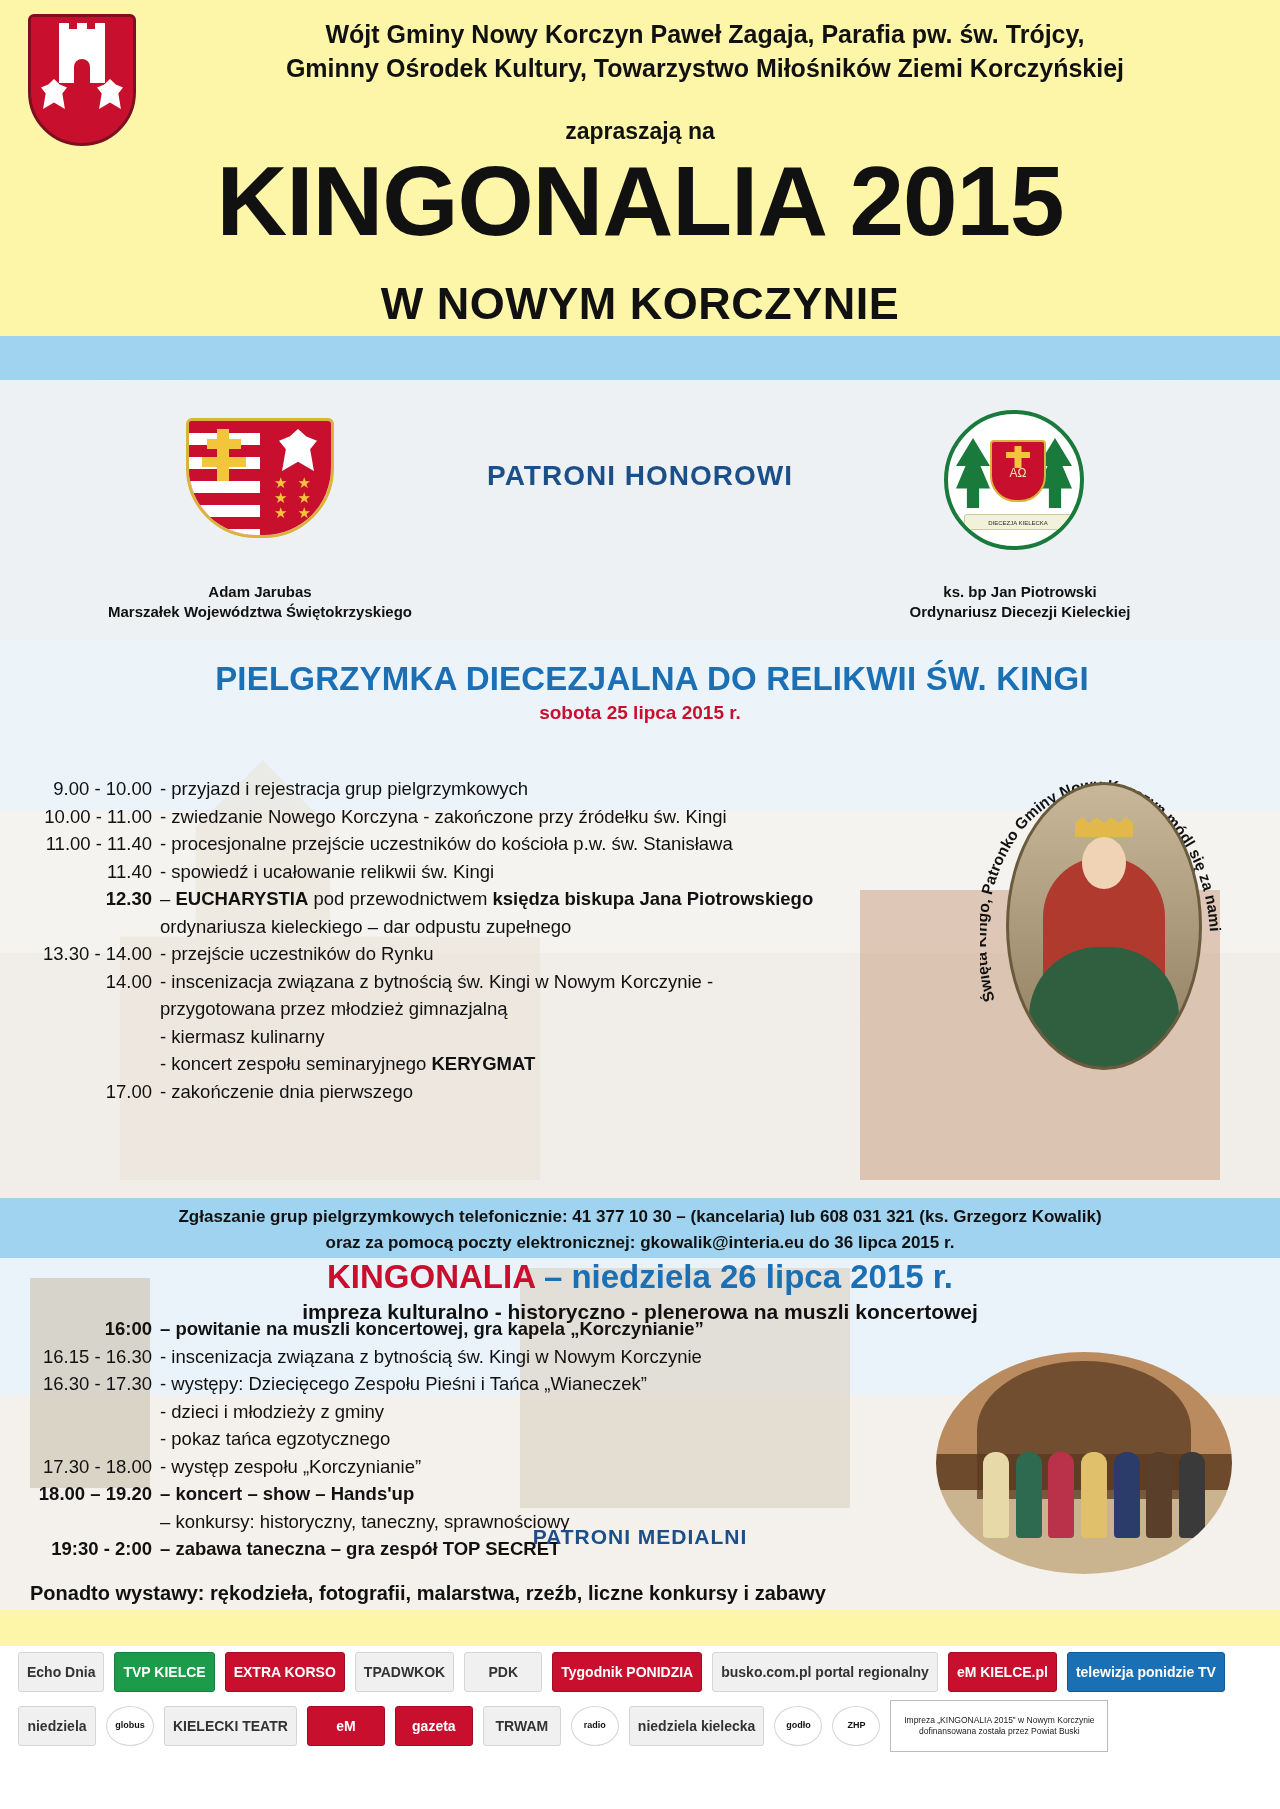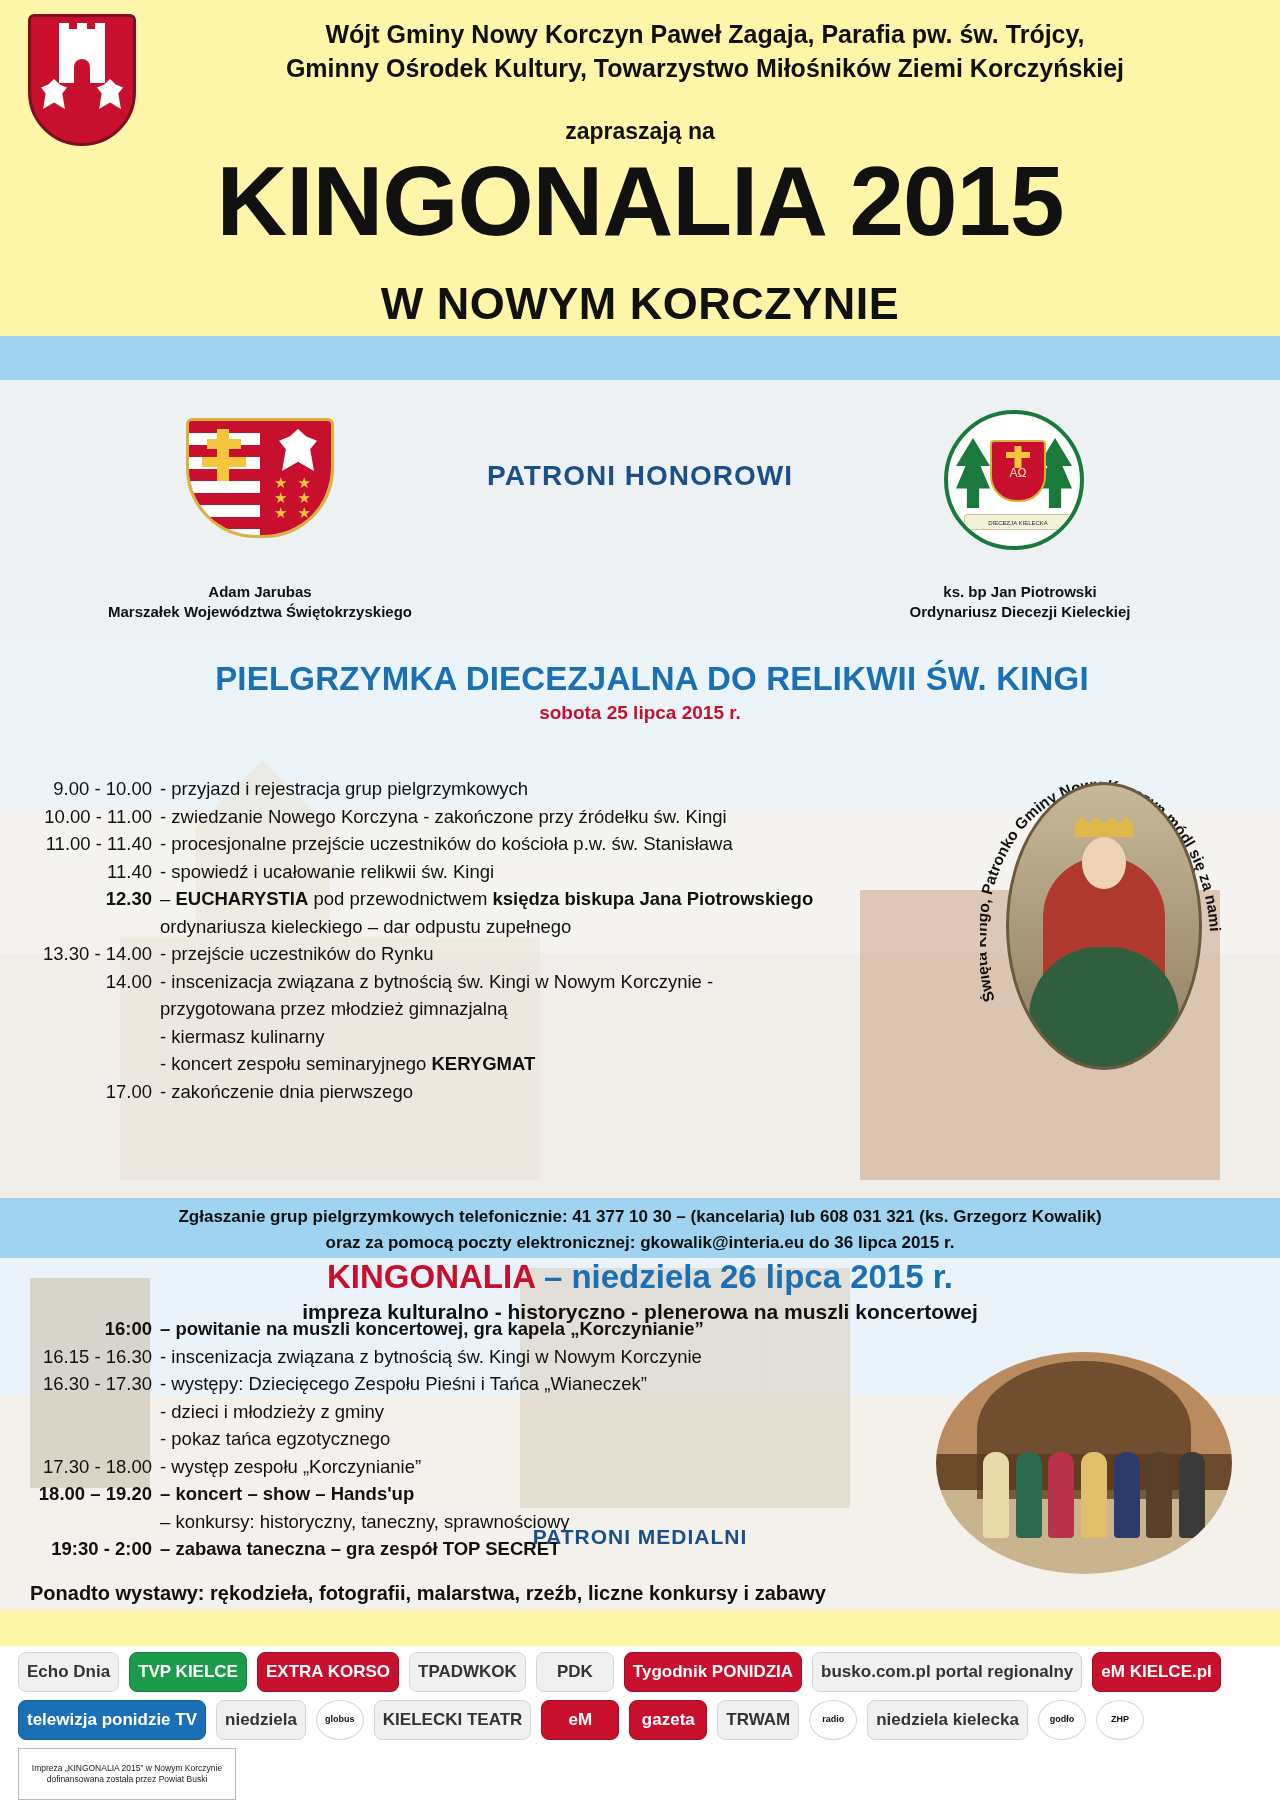--- a/index.html
+++ b/index.html
@@ -277,22 +277,22 @@
     position:absolute; left:0; top:1525px; width:1280px; text-align:center;
     font-size:21px; font-weight:bold; color:#1a4f8a; letter-spacing:1px;
   }
   .logos{
     position:absolute; left:18px; top:1652px; width:1244px;
     display:flex; flex-wrap:wrap; gap:8px 10px; align-items:center;
   }
   .logo{
     height:40px; min-width:78px; padding:0 8px;
     display:flex; align-items:center; justify-content:center;
-    font-size:17px; font-weight:bold; text-align:center;
-    border-radius:8px; line-height:1.05;
+    font-size:14px; font-weight:bold; text-align:center;
+    border-radius:3px; line-height:1.05;
     border:1px solid #d5d5d5; background:#ffffff; color:#111;
   }
   .logo.red{ background:#c8102e; color:#fff; border-color:#a00d25; }
   .logo.green{ background:#1c9c4a; color:#fff; border-color:#16803c; }
   .logo.blue{ background:#1a6fb5; color:#fff; border-color:#145a95; }
   .logo.grey{ background:#f0f0f0; color:#333; }
   .logo.round{ border-radius:50%; width:48px; min-width:48px; font-size:9px; }
   .fund-box{
     width:218px; height:52px; border:1px solid #bbb; background:#fff;
     font-size:8.5px; font-weight:normal; color:#222; text-align:center;

